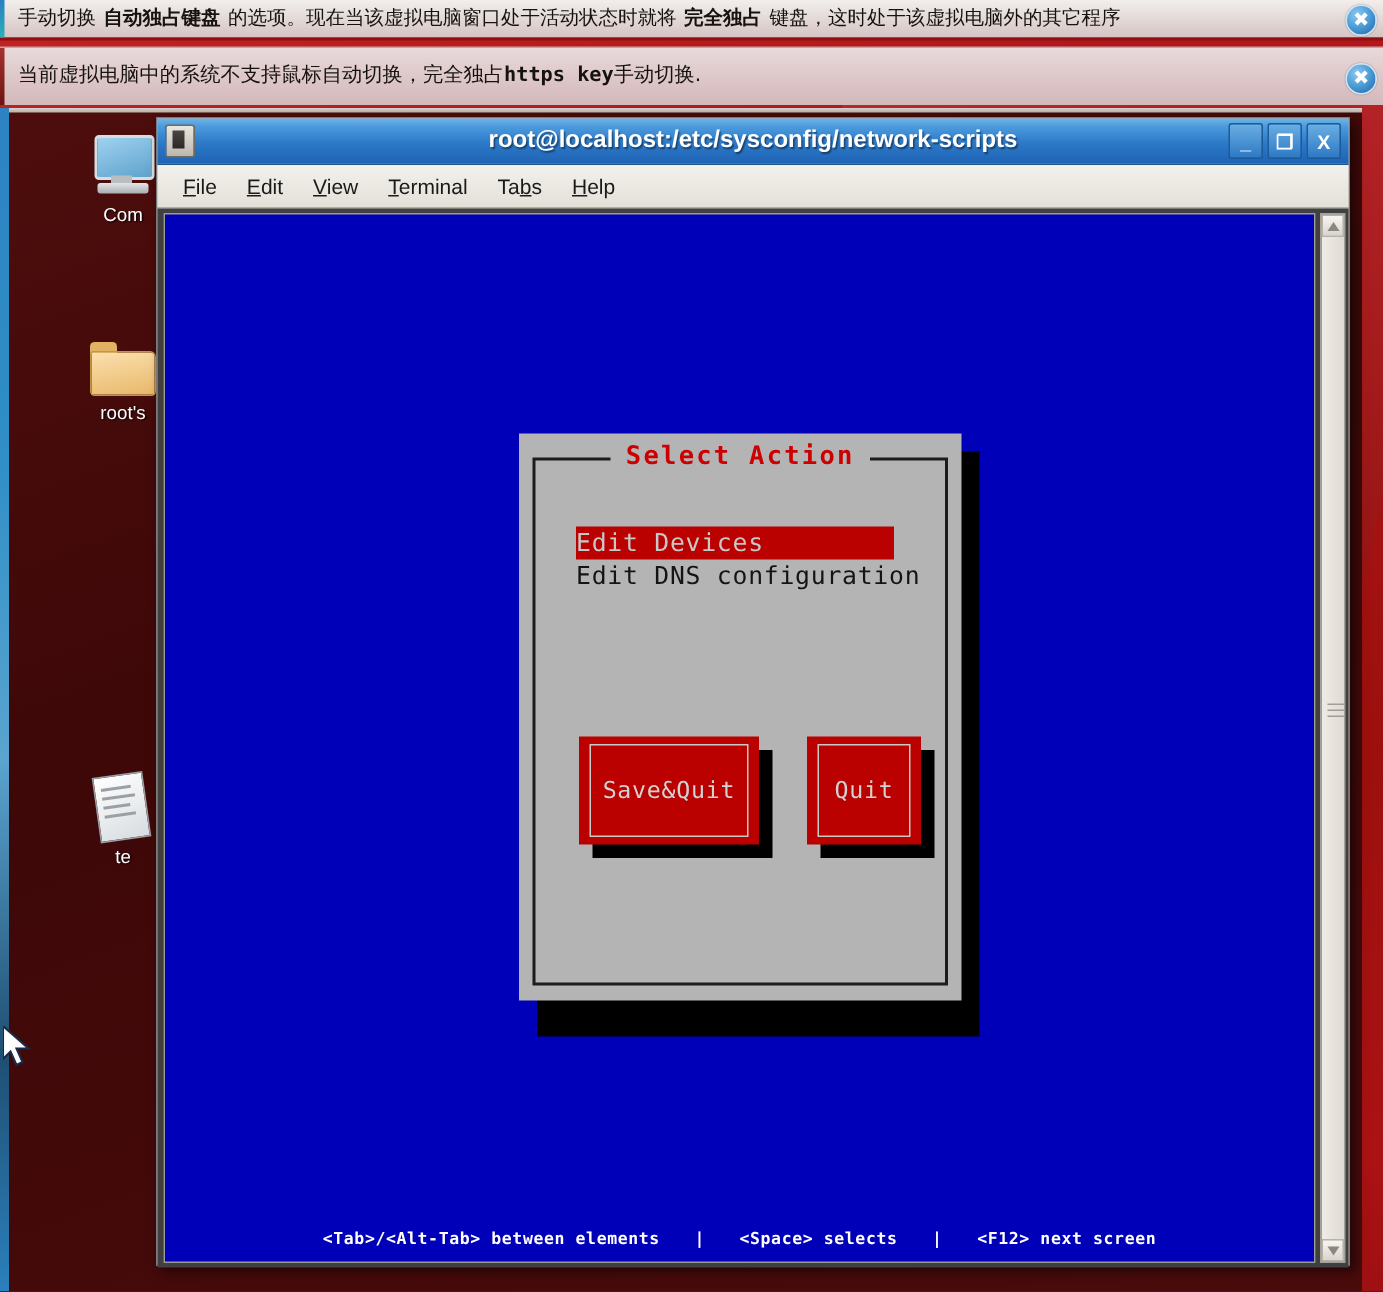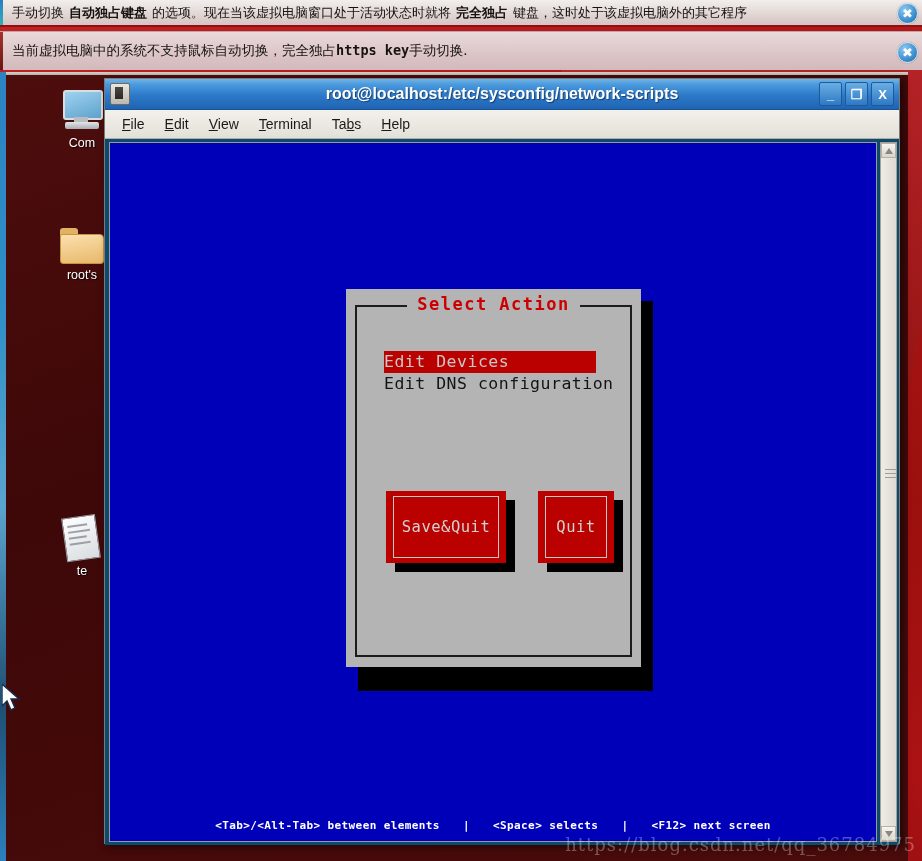--- a/index.html
+++ b/index.html
@@ -298,21 +298,21 @@
     color: #1a1a1a;
     padding: 2px 9px;
     cursor: pointer;
     white-space: nowrap;
   }
   .menu-item u { text-decoration: underline; }
 
   .term-body-wrap {
     position: relative;
     height: 706px;
-    background: #0c4a6e;
+    background: #404040;
     padding: 3px 2px 3px 4px;
     box-sizing: border-box;
     display: flex;
   }
   .term-screen {
     position: relative;
     flex: 1 1 auto;
     background: #0000b8;
     border: 1px solid #9d9a94;
     overflow: hidden;
@@ -624,14 +624,13 @@
   </div>
 
   <div class="banner two">
     <div class="edge"></div>
     <div class="banner-text">
       <span>当前虚拟电脑中的系统不支持鼠标自动切换，完全独占</span><span class="mono">https key</span><span>手动切换.</span>
     </div>
     <div class="banner-close">✖</div>
   </div>
 
-  <div class="watermark">https://blog.csdn.net/qq_36784975</div>
 </div>
 
 </body></html>

